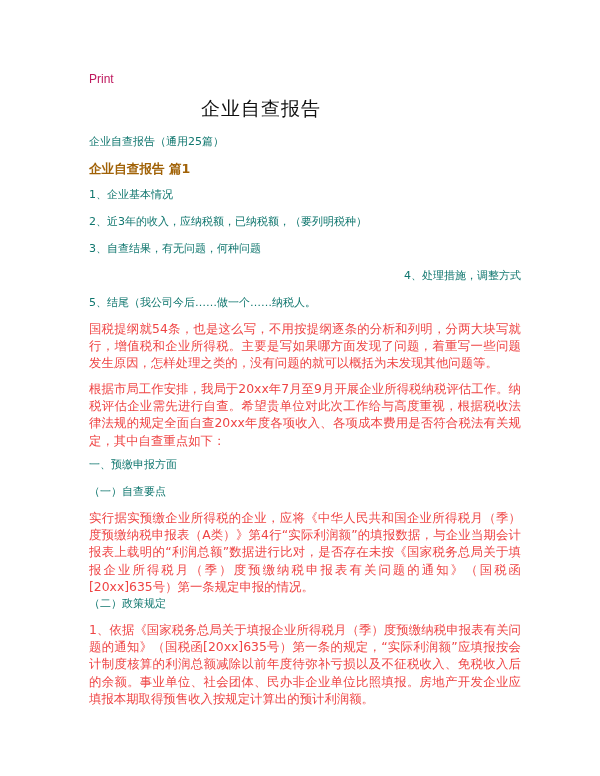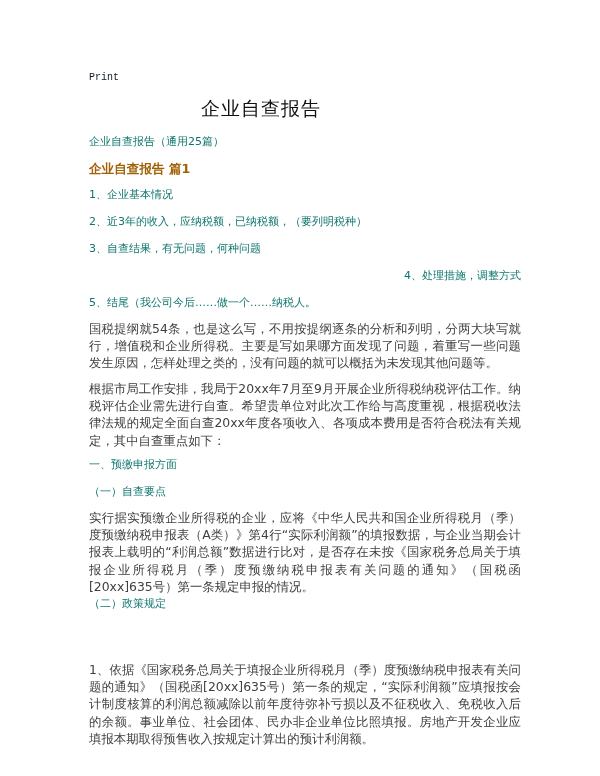--- a/index.html
+++ b/index.html
@@ -1,25 +1,25 @@
 <!DOCTYPE html>
 <html><head>
   <meta charset="utf-8">
   <style>
     html, body { margin: 0; padding: 0; background: #ffffff; }
     body { width: 600px; height: 776px; position: relative; overflow: hidden;
            font-family: "DejaVu Sans", sans-serif; color: #222; }
-    .print-link { position: absolute; left: 89px; top: 72px; font-family: Liberation Mono, monospace;
-                  font-size: 10px; color: #0f172a; cursor: pointer; }
+    .print-link { position: absolute; left: 89px; top: 72px; font-family: Liberation Sans, sans-serif;
+                  font-size: 12px; color: #be185d; cursor: pointer; }
     .title { position: absolute; left: 0; width: 522px; top: 96px; text-align: center;
              font-size: 19px; font-weight: normal; color: #111; letter-spacing: 1px; }
     .line { position: absolute; left: 89px; width: 432px; font-size: 11px; line-height: 18px; color: #0f766e; }
     .bold { font-weight: bold; font-size: 12.6px; color: #a16207; }
     .para { position: absolute; left: 89px; width: 432px; font-size: 12.4px; line-height: 17.2px;
-            color: #404040; text-align: justify; }
+            color: #ef4444; text-align: justify; }
   </style>
 </head>
 <body>
 
 <span class="print-link">Print</span>
 
 <h1 class="title" style="margin:0;">企业自查报告</h1>
 
 <div class="line" style="top:133px;">企业自查报告（通用25篇）</div>
 
@@ -36,13 +36,13 @@
 <div class="para" style="top:380px;">根据市局工作安排，我局于20xx年7月至9月开展企业所得税纳税评估工作。纳税评估企业需先进行自查。希望贵单位对此次工作给与高度重视，根据税收法律法规的规定全面自查20xx年度各项收入、各项成本费用是否符合税法有关规定，其中自查重点如下：</div>
 
 <div class="line" style="top:456px;">一、预缴申报方面</div>
 
 <div class="line" style="top:483px;">（一）自查要点</div>
 
 <div class="para" style="top:509px;">实行据实预缴企业所得税的企业，应将《中华人民共和国企业所得税月（季）度预缴纳税申报表（A类）》第4行“实际利润额”的填报数据，与企业当期会计报表上载明的“利润总额”数据进行比对，是否存在未按《国家税务总局关于填报企业所得税月（季）度预缴纳税申报表有关问题的通知》（国税函[20xx]635号）第一条规定申报的情况。</div>
 
 <div class="line" style="top:595px;">（二）政策规定</div>
 
-<div class="para" style="top:621px;margin-top:40px;">1、依据《国家税务总局关于填报企业所得税月（季）度预缴纳税申报表有关问题的通知》（国税函[20xx]635号）第一条的规定，“实际利润额”应填报按会计制度核算的利润总额减除以前年度待弥补亏损以及不征税收入、免税收入后的余额。事业单位、社会团体、民办非企业单位比照填报。房地产开发企业应填报本期取得预售收入按规定计算出的预计利润额。</div>
+<div class="para" style="top:621px;">1、依据《国家税务总局关于填报企业所得税月（季）度预缴纳税申报表有关问题的通知》（国税函[20xx]635号）第一条的规定，“实际利润额”应填报按会计制度核算的利润总额减除以前年度待弥补亏损以及不征税收入、免税收入后的余额。事业单位、社会团体、民办非企业单位比照填报。房地产开发企业应填报本期取得预售收入按规定计算出的预计利润额。</div>
 
 </body></html>

